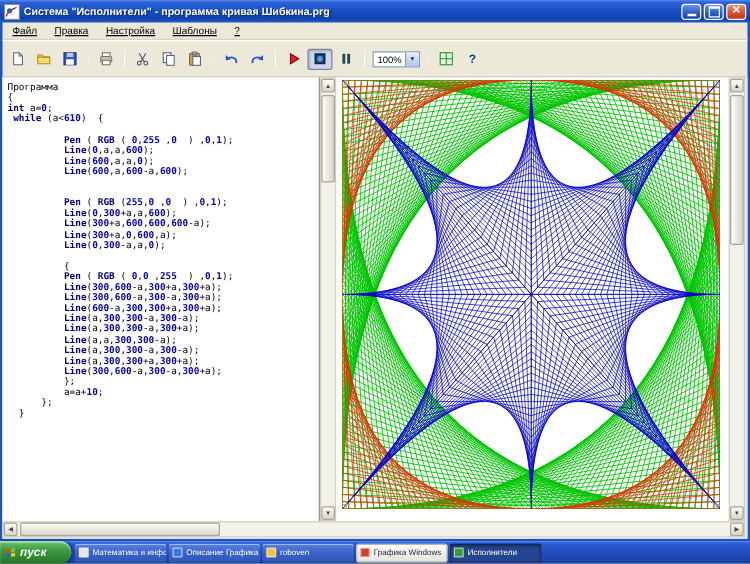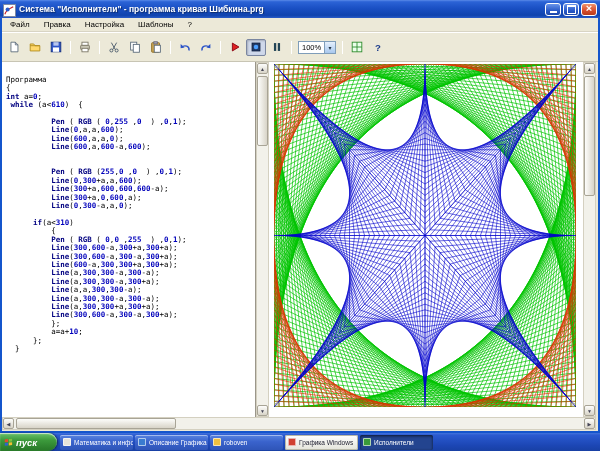--- a/index.html
+++ b/index.html
@@ -22,39 +22,39 @@
   .wbtn.close{background:linear-gradient(180deg,#f0926a,#da5130 55%,#b83a1a);}
   .wbtn.min::before{content:"";display:block;width:7px;height:2px;background:#fff;margin-top:6px;}
   .wbtn.max::before{content:"";display:block;width:7px;height:6px;border:1px solid #fff;border-top-width:2px;}
   .wbtn.close::before{content:"\00d7";font-size:11px;font-weight:bold;margin-top:-1px;}
 
   .win-body{position:absolute;left:2px;right:2px;top:18px;bottom:2px;background:#ece9d8;
             display:flex;flex-direction:column;}
 
   .menubar{height:14px;display:flex;align-items:center;font-size:8px;color:#000;
            border-bottom:1px solid #d8d4c4;padding-left:1px;}
-  .menu-item{padding:1px 7px;cursor:default;}
+  .menu-item{padding:1px 7px;cursor:default;text-decoration:underline;}
 
   .toolbar{height:19px;display:flex;align-items:center;padding:14px 2px;gap:1px;
            border-top:1px solid #fff;border-bottom:1px solid #c8c5b4;}
   .tbtn{width:20px;height:17px;display:flex;align-items:center;justify-content:center;
         border:1px solid transparent;border-radius:2px;}
   .tbtn.pressed{background:#cfd8ea;border:1px solid #7a86a0;box-shadow:inset 1px 1px 2px #0003;}
   .tsep{width:1px;height:13px;background:#b8b4a4;border-right:1px solid #fff;margin:0 3px;flex:0 0 auto;}
   .zoombox{width:38px;height:13px;background:#fff;border:1px solid #7f9db9;font-size:7.5px;
            display:flex;align-items:center;padding-left:3px;margin:0 2px;}
   .zoombox .dd{margin-left:auto;width:11px;height:11px;border-left:1px solid #7f9db9;
                background:linear-gradient(#e6f0fc,#a8c8ee);display:flex;align-items:center;
                justify-content:center;font-size:6px;color:#234;}
   .zoombox .dd::before{content:"\25be";}
 
   
   .client{flex:1;position:relative;background:#ece9d8;}
   .editor{position:absolute;left:0;top:0;width:254px;height:355px;background:#fff;
-          border-right:1px solid #9a968a;overflow:hidden;padding:14px 0 0 4px;}
+          border-right:1px solid #9a968a;overflow:hidden;padding:4px 0 0 4px;}
   .code-line{font-family:"DejaVu Sans Mono",monospace;font-size:7.5px;line-height:8.4px;
              white-space:pre;color:#000;}
   .code-line .kw{color:#000080;font-weight:bold;}
   .code-line .num{color:#0000bb;font-weight:bold;}
 
   .canvas-panel{position:absolute;left:267px;top:0;width:314px;height:355px;background:#fff;}
   .drawing{position:absolute;left:5px;top:2px;right:7px;bottom:10px;}
   .drawing svg{width:100%;height:100%;display:block;}
 
   
@@ -250,21 +250,20 @@
             <div class="code-line">          <span class="kw">Line</span>(<span class="num">600</span>,a,a,<span class="num">0</span>);</div>
             <div class="code-line">          <span class="kw">Line</span>(<span class="num">600</span>,a,<span class="num">600</span>-a,<span class="num">600</span>);</div>
             <div class="code-line"> </div>
             <div class="code-line"> </div>
             <div class="code-line">          <span class="kw">Pen</span> ( <span class="kw">RGB</span> (<span class="num">255</span>,<span class="num">0</span> ,<span class="num">0</span>  ) ,<span class="num">0</span>,<span class="num">1</span>);</div>
             <div class="code-line">          <span class="kw">Line</span>(<span class="num">0</span>,<span class="num">300</span>+a,a,<span class="num">600</span>);</div>
             <div class="code-line">          <span class="kw">Line</span>(<span class="num">300</span>+a,<span class="num">600</span>,<span class="num">600</span>,<span class="num">600</span>-a);</div>
             <div class="code-line">          <span class="kw">Line</span>(<span class="num">300</span>+a,<span class="num">0</span>,<span class="num">600</span>,a);</div>
             <div class="code-line">          <span class="kw">Line</span>(<span class="num">0</span>,<span class="num">300</span>-a,a,<span class="num">0</span>);</div>
             <div class="code-line"> </div>
-            <div class="code-line">      <span class="kw">if</span>(a&lt;<span class="num">310</span>)</div>
             <div class="code-line">          {</div>
             <div class="code-line">          <span class="kw">Pen</span> ( <span class="kw">RGB</span> ( <span class="num">0</span>,<span class="num">0</span> ,<span class="num">255</span>  ) ,<span class="num">0</span>,<span class="num">1</span>);</div>
             <div class="code-line">          <span class="kw">Line</span>(<span class="num">300</span>,<span class="num">600</span>-a,<span class="num">300</span>+a,<span class="num">300</span>+a);</div>
             <div class="code-line">          <span class="kw">Line</span>(<span class="num">300</span>,<span class="num">600</span>-a,<span class="num">300</span>-a,<span class="num">300</span>+a);</div>
             <div class="code-line">          <span class="kw">Line</span>(<span class="num">600</span>-a,<span class="num">300</span>,<span class="num">300</span>+a,<span class="num">300</span>+a);</div>
             <div class="code-line">          <span class="kw">Line</span>(a,<span class="num">300</span>,<span class="num">300</span>-a,<span class="num">300</span>-a);</div>
             <div class="code-line">          <span class="kw">Line</span>(a,<span class="num">300</span>,<span class="num">300</span>-a,<span class="num">300</span>+a);</div>
             <div class="code-line">          <span class="kw">Line</span>(a,a,<span class="num">300</span>,<span class="num">300</span>-a);</div>
             <div class="code-line">          <span class="kw">Line</span>(a,<span class="num">300</span>,<span class="num">300</span>-a,<span class="num">300</span>-a);</div>
             <div class="code-line">          <span class="kw">Line</span>(a,<span class="num">300</span>,<span class="num">300</span>+a,<span class="num">300</span>+a);</div>

